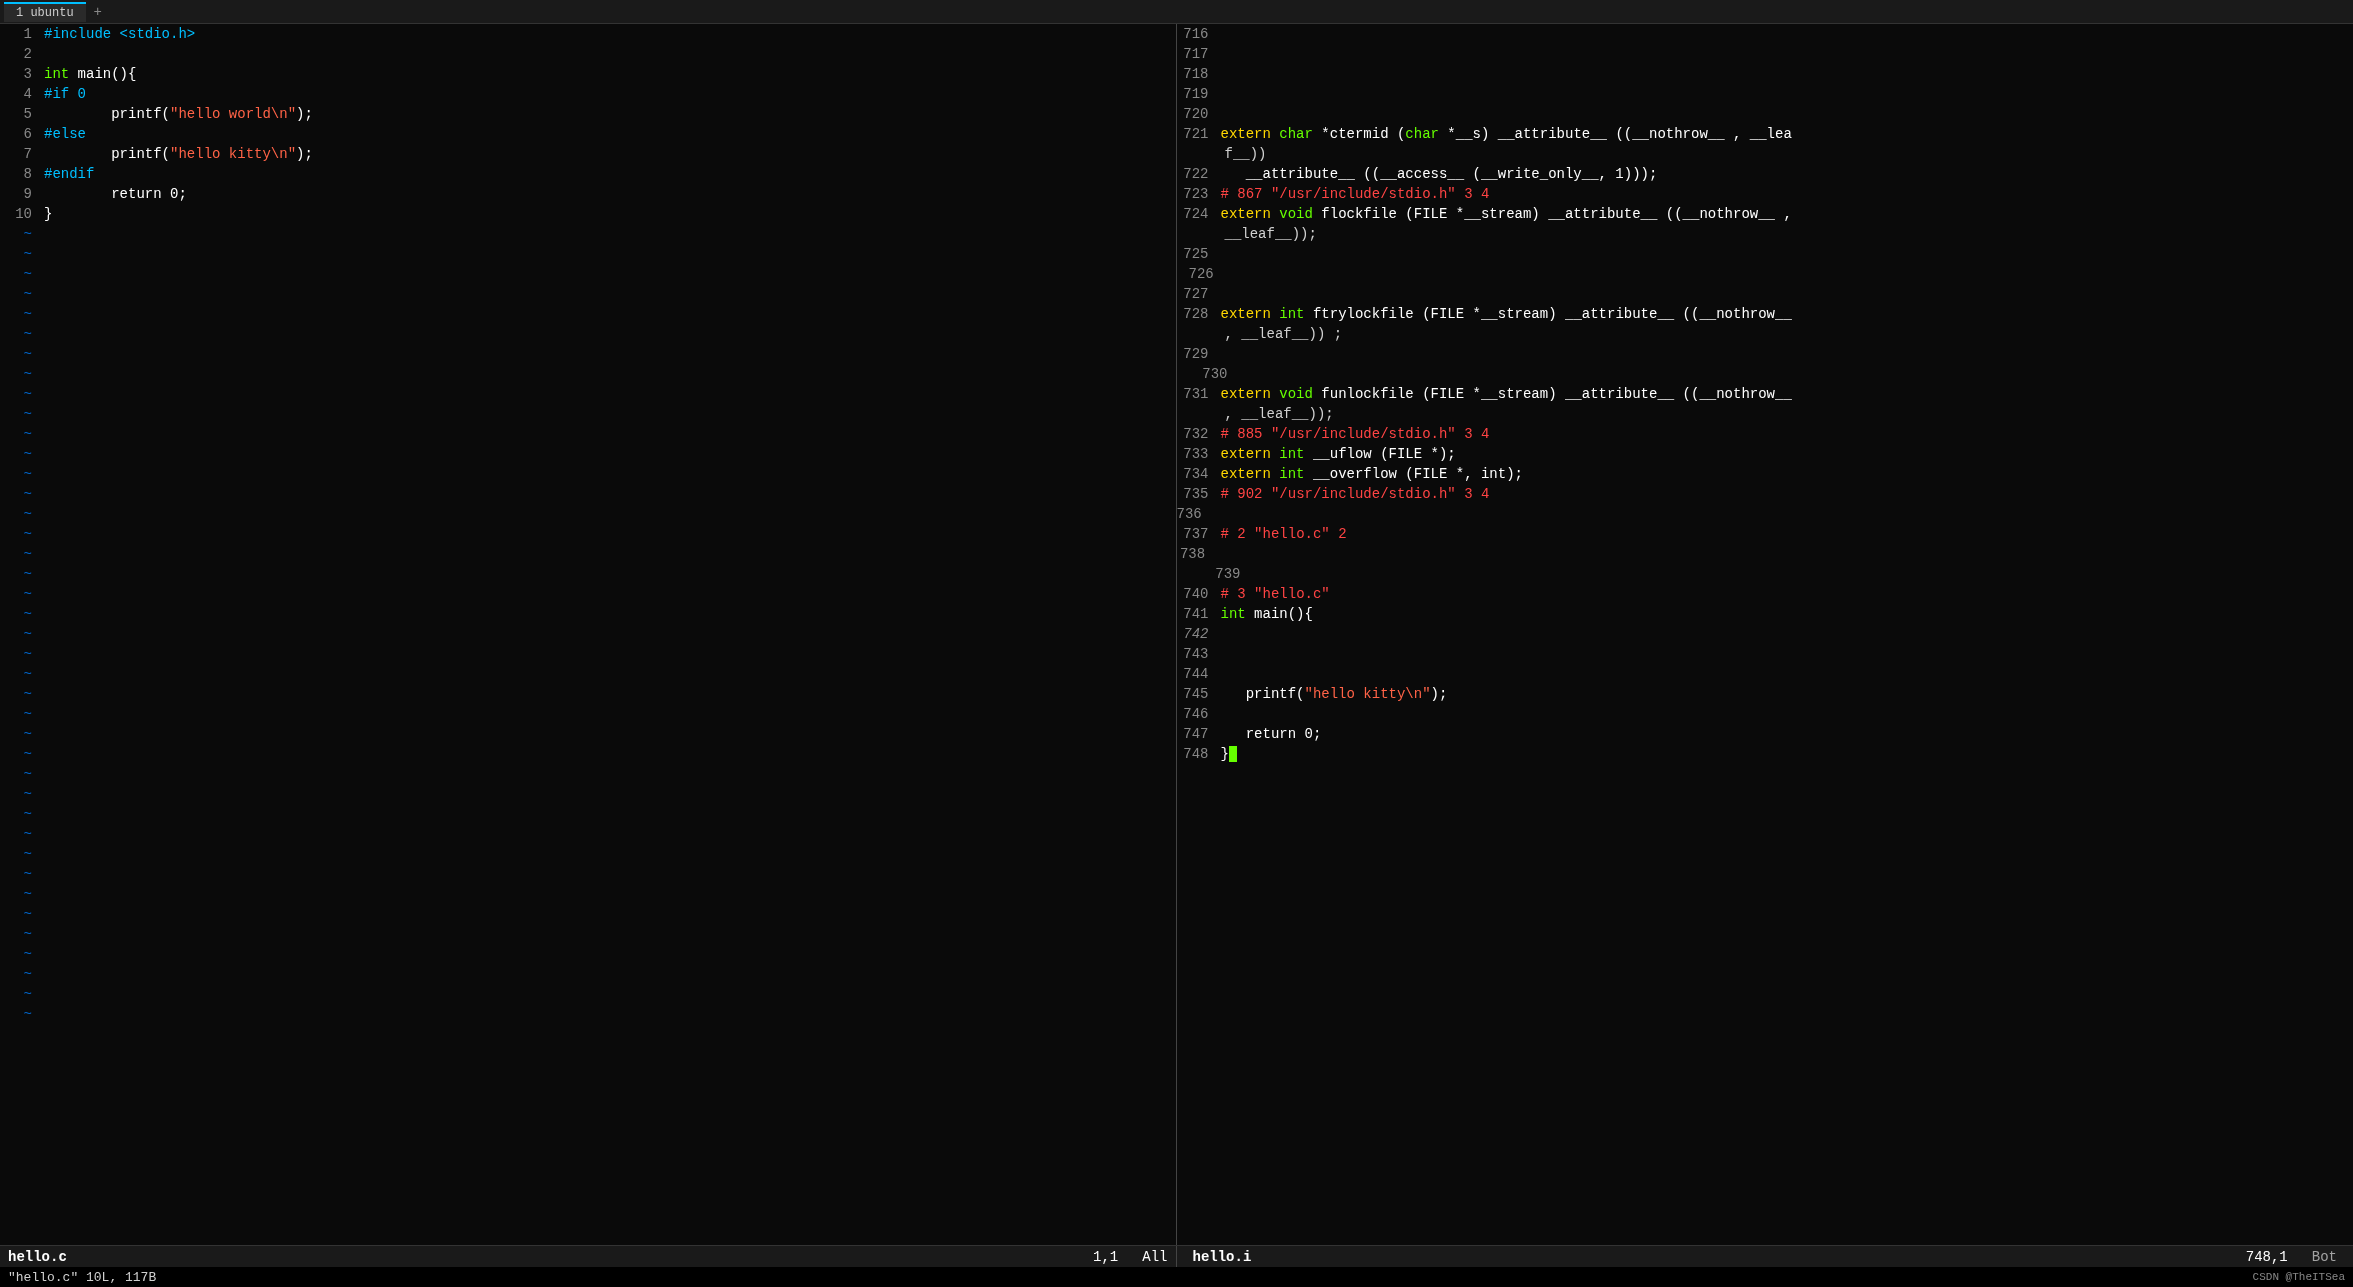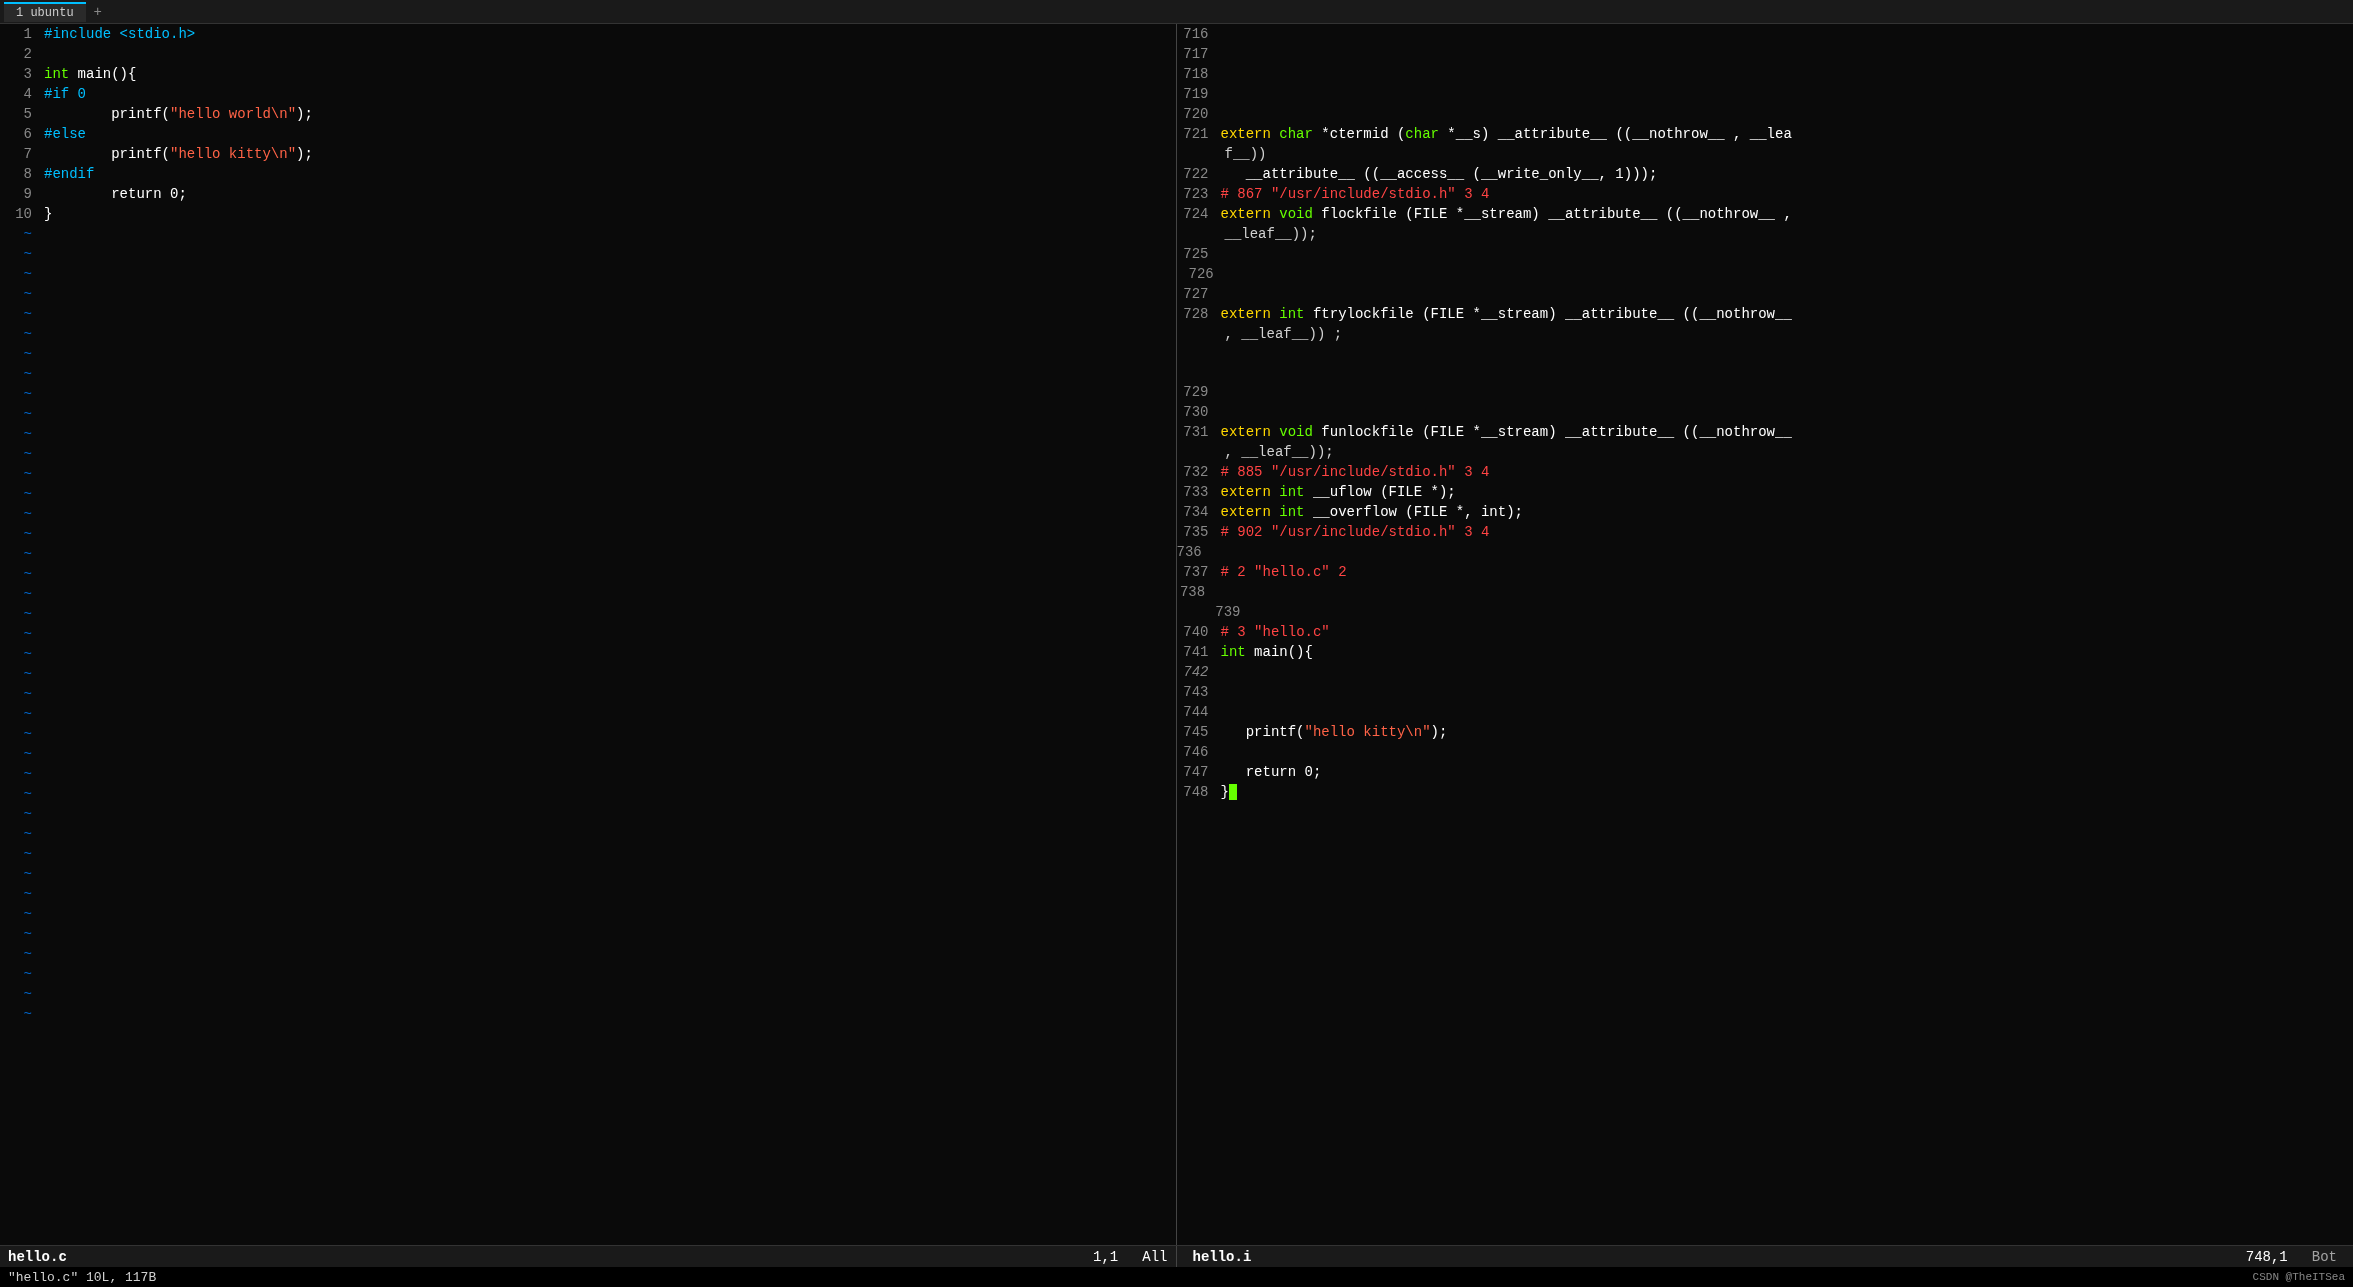--- a/index.html
+++ b/index.html
@@ -250,22 +250,22 @@
             <div style="white-space: pre; line-height: 20px;"><div style="display: flex; align-items: flex-start; min-height: 20px; line-height: 20px; white-space: pre;"><span class="line-num" style="min-width: 40px; color: rgb(136, 136, 136); text-align: right; padding-right: 8px; flex-shrink: 0;">719</span><span style="padding-left: 4px; flex: 1 1 0%;"></span></div></div>
             <div style="white-space: pre; line-height: 20px;"><div style="display: flex; align-items: flex-start; min-height: 20px; line-height: 20px; white-space: pre;"><span class="line-num" style="min-width: 40px; color: rgb(136, 136, 136); text-align: right; padding-right: 8px; flex-shrink: 0;">720</span><span style="padding-left: 4px; flex: 1 1 0%;"></span></div></div>
             <div style="white-space: pre; line-height: 20px;"><div style="display: flex; align-items: flex-start; min-height: 20px; line-height: 20px; white-space: pre;"><span class="line-num" style="min-width: 40px; color: rgb(136, 136, 136); text-align: right; padding-right: 8px; flex-shrink: 0;">721</span><span style="padding-left: 4px; flex: 1 1 0%;"><span class="c-yellow">extern </span><span class="c-type">char</span><span class="c-white"> *ctermid (</span><span class="c-type">char</span><span class="c-white"> *__s) __attribute__ ((__nothrow__ , __lea</span></span></div><div style="padding-left: 48px; white-space: pre; line-height: 20px; color: rgb(208, 208, 208);">f__))</div></div>
             <div style="white-space: pre; line-height: 20px;"><div style="display: flex; align-items: flex-start; min-height: 20px; line-height: 20px; white-space: pre;"><span class="line-num" style="min-width: 40px; color: rgb(136, 136, 136); text-align: right; padding-right: 8px; flex-shrink: 0;">722</span><span style="padding-left: 4px; flex: 1 1 0%;"><span class="c-white">   __attribute__ ((__access__ (__write_only__, 1)));</span></span></div></div>
             <div style="white-space: pre; line-height: 20px;"><div style="display: flex; align-items: flex-start; min-height: 20px; line-height: 20px; white-space: pre;"><span class="line-num" style="min-width: 40px; color: rgb(136, 136, 136); text-align: right; padding-right: 8px; flex-shrink: 0;">723</span><span style="padding-left: 4px; flex: 1 1 0%;"><span class="c-red"># </span><span class="c-red">867</span><span class="c-red"> "/usr/include/stdio.h"</span><span class="c-red"> 3 4</span></span></div></div>
             <div style="white-space: pre; line-height: 20px;"><div style="display: flex; align-items: flex-start; min-height: 20px; line-height: 20px; white-space: pre;"><span class="line-num" style="min-width: 40px; color: rgb(136, 136, 136); text-align: right; padding-right: 8px; flex-shrink: 0;">724</span><span style="padding-left: 4px; flex: 1 1 0%;"><span class="c-yellow">extern </span><span class="c-type">void</span><span class="c-white"> flockfile (FILE *__stream) __attribute__ ((__nothrow__ ,</span></span></div><div style="padding-left: 48px; white-space: pre; line-height: 20px; color: rgb(208, 208, 208);">__leaf__));</div></div>
             <div style="white-space: pre; line-height: 20px;"><div style="display: flex; align-items: flex-start; min-height: 20px; line-height: 20px; white-space: pre;"><span class="line-num" style="min-width: 40px; color: rgb(136, 136, 136); text-align: right; padding-right: 8px; flex-shrink: 0;">725</span><span style="padding-left: 4px; flex: 1 1 0%;"></span></div></div>
             <div style="white-space: pre; line-height: 20px;"><div style="display: flex; align-items: flex-start; min-height: 20px; line-height: 20px; white-space: pre;"><span class="line-num" style="min-width: 40px; color: rgb(136, 136, 136); text-align: right; padding-right: 8px; flex-shrink: 0; padding-left: 12px;">726</span><span style="padding-left: 4px; flex: 1 1 0%;"></span></div></div>
             <div style="white-space: pre; line-height: 20px;"><div style="display: flex; align-items: flex-start; min-height: 20px; line-height: 20px; white-space: pre;"><span class="line-num" style="min-width: 40px; color: rgb(136, 136, 136); text-align: right; padding-right: 8px; flex-shrink: 0;">727</span><span style="padding-left: 4px; flex: 1 1 0%;"></span></div></div>
             <div style="white-space: pre; line-height: 20px;"><div style="display: flex; align-items: flex-start; min-height: 20px; line-height: 20px; white-space: pre;"><span class="line-num" style="min-width: 40px; color: rgb(136, 136, 136); text-align: right; padding-right: 8px; flex-shrink: 0;">728</span><span style="padding-left: 4px; flex: 1 1 0%;"><span class="c-yellow">extern </span><span class="c-type">int</span><span class="c-white"> ftrylockfile (FILE *__stream) __attribute__ ((__nothrow__</span></span></div><div style="padding-left: 48px; white-space: pre; line-height: 20px; color: rgb(208, 208, 208);">, __leaf__)) ;</div></div>
-            <div style="white-space: pre; line-height: 20px;"><div style="display: flex; align-items: flex-start; min-height: 20px; line-height: 20px; white-space: pre;"><span class="line-num" style="min-width: 40px; color: rgb(136, 136, 136); padding-right: 8px; flex-shrink: 0; margin-top: 38px;">729</span><span style="padding-left: 4px; flex: 1 1 0%;"></span></div></div>
-            <div style="white-space: pre; line-height: 20px;"><div style="display: flex; align-items: center; min-height: 20px; line-height: 20px; white-space: pre;"><span class="line-num" style="min-width: 40px; color: rgb(136, 136, 136); text-align: right; padding-right: 8px; flex-shrink: 0;">730</span><span style="padding-left: 4px; flex: 1 1 0%;"></span></div></div>
+            <div style="white-space: pre; line-height: 20px;"><div style="display: flex; align-items: flex-start; min-height: 20px; line-height: 20px; white-space: pre;"><span class="line-num" style="min-width: 40px; color: rgb(136, 136, 136); padding-right: 8px; flex-shrink: 0;">729</span><span style="padding-left: 4px; flex: 1 1 0%;"></span></div></div>
+            <div style="white-space: pre; line-height: 20px;"><div style="display: flex; align-items: center; min-height: 20px; line-height: 20px; white-space: pre; margin-left: 19px;"><span class="line-num" style="min-width: 40px; color: rgb(136, 136, 136); text-align: right; padding-right: 8px; flex-shrink: 0;">730</span><span style="padding-left: 4px; flex: 1 1 0%;"></span></div></div>
             <div style="white-space: pre; line-height: 20px;"><div style="display: flex; align-items: flex-start; min-height: 20px; line-height: 20px; white-space: pre;"><span class="line-num" style="min-width: 40px; color: rgb(136, 136, 136); text-align: right; padding-right: 8px; flex-shrink: 0;">731</span><span style="padding-left: 4px; flex: 1 1 0%;"><span class="c-yellow">extern </span><span class="c-type">void</span><span class="c-white"> funlockfile (FILE *__stream) __attribute__ ((__nothrow__</span></span></div><div style="padding-left: 48px; white-space: pre; line-height: 20px; color: rgb(208, 208, 208);">, __leaf__));</div></div>
             <div style="white-space: pre; line-height: 20px;"><div style="display: flex; align-items: flex-start; min-height: 20px; line-height: 20px; white-space: pre;"><span class="line-num" style="min-width: 40px; color: rgb(136, 136, 136); text-align: right; padding-right: 8px; flex-shrink: 0;">732</span><span style="padding-left: 4px; flex: 1 1 0%;"><span class="c-red"># </span><span class="c-red">885</span><span class="c-red"> "/usr/include/stdio.h"</span><span class="c-red"> 3 4</span></span></div></div>
             <div style="white-space: pre; line-height: 20px;"><div style="display: flex; align-items: flex-start; min-height: 20px; line-height: 20px; white-space: pre;"><span class="line-num" style="min-width: 40px; color: rgb(136, 136, 136); text-align: right; padding-right: 8px; flex-shrink: 0;">733</span><span style="padding-left: 4px; flex: 1 1 0%;"><span class="c-yellow">extern </span><span class="c-type">int</span><span class="c-white"> __uflow (FILE *);</span></span></div></div>
             <div style="white-space: pre; line-height: 20px;"><div style="display: flex; align-items: flex-start; min-height: 20px; line-height: 20px; white-space: pre;"><span class="line-num" style="min-width: 40px; color: rgb(136, 136, 136); text-align: right; padding-right: 8px; flex-shrink: 0;">734</span><span style="padding-left: 4px; flex: 1 1 0%;"><span class="c-yellow">extern </span><span class="c-type">int</span><span class="c-white"> __overflow (FILE *, int);</span></span></div></div>
             <div style="white-space: pre; line-height: 20px;"><div style="display: flex; align-items: flex-start; min-height: 20px; line-height: 20px; white-space: pre;"><span class="line-num" style="min-width: 40px; color: rgb(136, 136, 136); text-align: right; padding-right: 8px; flex-shrink: 0;">735</span><span style="padding-left: 4px; flex: 1 1 0%;"><span class="c-red"># </span><span class="c-red">902</span><span class="c-red"> "/usr/include/stdio.h"</span><span class="c-red"> 3 4</span></span></div></div>
             <div style="white-space: pre; line-height: 20px;"><div style="display: flex; align-items: flex-start; min-height: 20px; line-height: 20px; white-space: pre;"><span class="line-num" style="min-width: 40px; color: rgb(136, 136, 136); text-align: left; padding-right: 8px; flex-shrink: 0;">736</span><span style="padding-left: 4px; flex: 1 1 0%;"></span></div></div>
             <div style="white-space: pre; line-height: 20px;"><div style="display: flex; align-items: flex-start; min-height: 20px; line-height: 20px; white-space: pre;"><span class="line-num" style="min-width: 40px; color: rgb(136, 136, 136); text-align: right; padding-right: 8px; flex-shrink: 0;">737</span><span style="padding-left: 4px; flex: 1 1 0%;"><span class="c-red"># </span><span class="c-red">2</span><span class="c-red"> "hello.c"</span><span class="c-red"> 2</span></span></div></div>
             <div style="white-space: pre; line-height: 20px;"><div style="display: flex; align-items: flex-start; min-height: 20px; line-height: 20px; white-space: pre;"><span class="line-num" style="min-width: 40px; color: rgb(136, 136, 136); text-align: center; padding-right: 8px; flex-shrink: 0;">738</span><span style="padding-left: 4px; flex: 1 1 0%;"></span></div></div>
             <div style="white-space: pre; line-height: 20px;"><div style="display: flex; align-items: flex-start; min-height: 20px; line-height: 20px; white-space: pre;"><span class="line-num" style="min-width: 40px; color: rgb(136, 136, 136); text-align: right; padding-right: 8px; flex-shrink: 0; margin-left: 32px;">739</span><span style="padding-left: 4px; flex: 1 1 0%;"></span></div></div>
             <div style="white-space: pre; line-height: 20px;"><div style="display: flex; align-items: flex-start; min-height: 20px; line-height: 20px; white-space: pre;"><span class="line-num" style="min-width: 40px; color: rgb(136, 136, 136); text-align: right; padding-right: 8px; flex-shrink: 0;">740</span><span style="padding-left: 4px; flex: 1 1 0%;"><span class="c-red"># </span><span class="c-red">3</span><span class="c-red"> "hello.c"</span></span></div></div>

